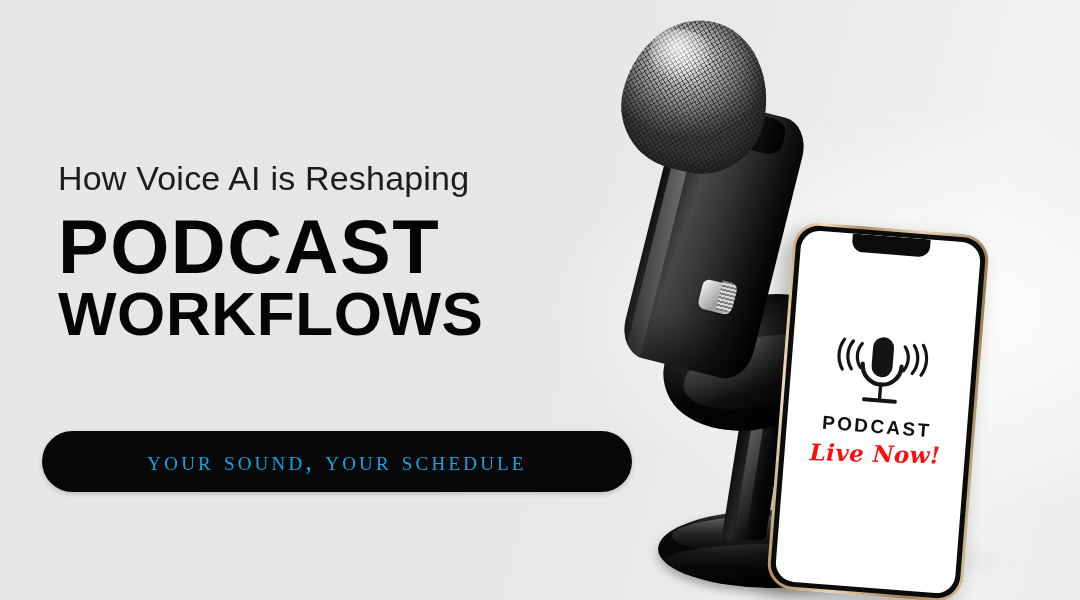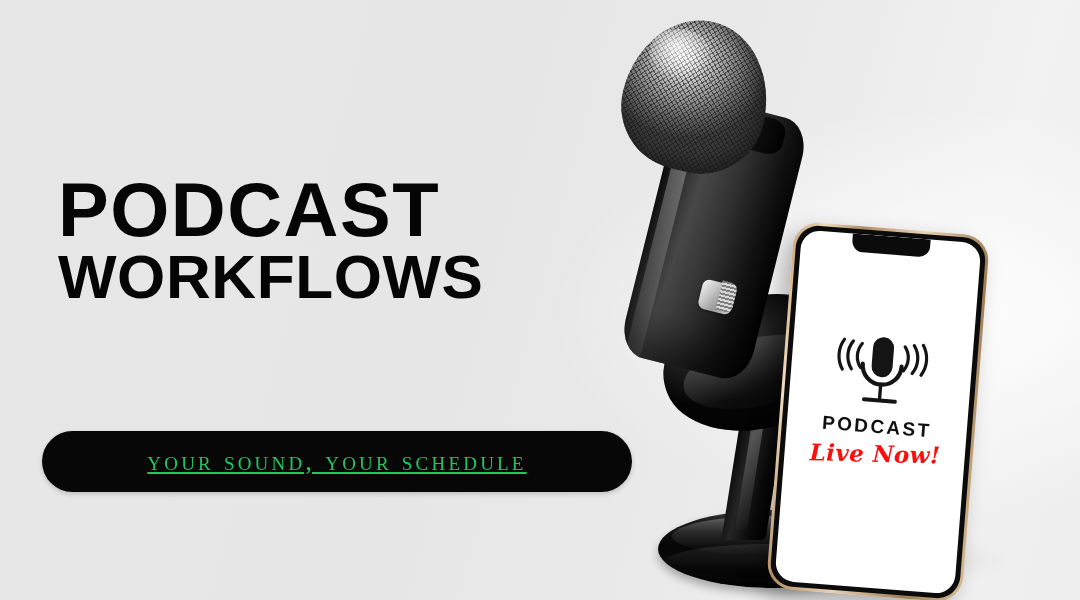--- a/index.html
+++ b/index.html
@@ -62,26 +62,25 @@
     position:absolute; left:42px; top:431px;
     width:590px; height:61px;
     background:#070707;
     border-radius:31px;
     display:flex; align-items:center; justify-content:center;
     box-shadow:0 2px 5px rgba(0,0,0,.18);
   }
   .tagline-text {
     font-family:"Liberation Serif", serif;
     font-size:27px;
-    color:#22c55e;
+    color:#0ea5e9;
     letter-spacing:3.2px;
     font-variant:small-caps;
     text-transform:lowercase;
     white-space:nowrap;
-    text-decoration:underline;
   }
 
   
   .mic-group {
     position:absolute; left:596px; top:8px;
     width:300px; height:585px;
   }
 
   
   .mic-base {
@@ -265,20 +264,21 @@
   }
 </style>
 </head>
 <body>
 
 <div id="banner">
 
   <div class="floor-shadow"></div>
 
   <div class="text-col">
+    <div class="eyebrow">How Voice AI is Reshaping</div>
     <div class="headline-1">PODCAST</div>
     <div class="headline-2">WORKFLOWS</div>
   </div>
 
   <div class="tagline-pill">
     <span class="tagline-text">Your Sound, Your Schedule</span>
   </div>
 
   <div class="mic-group">
     <div class="mic-base"></div>

